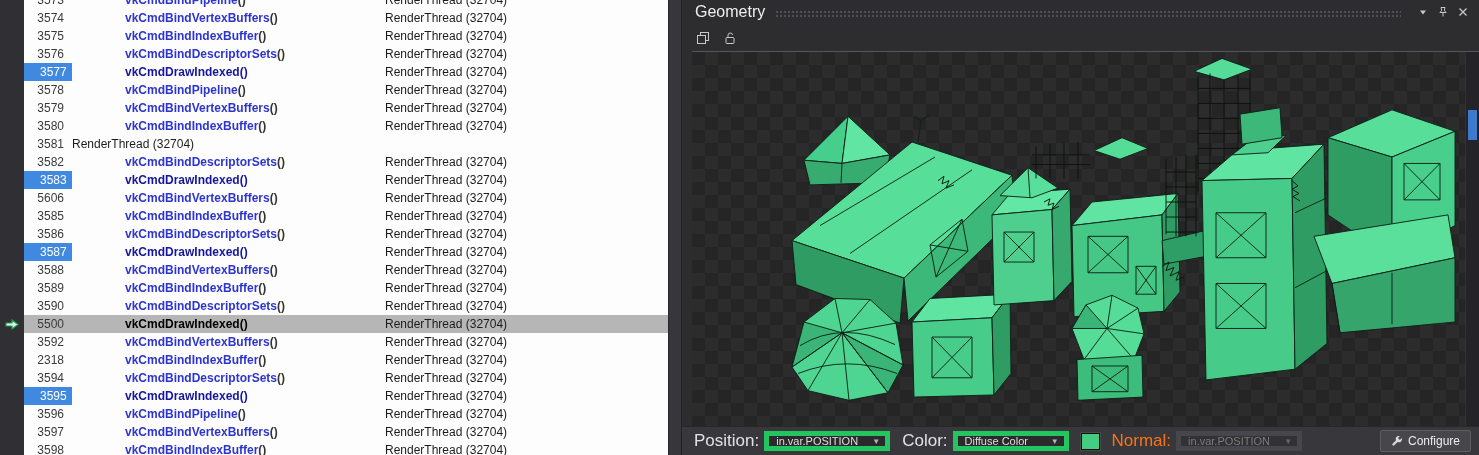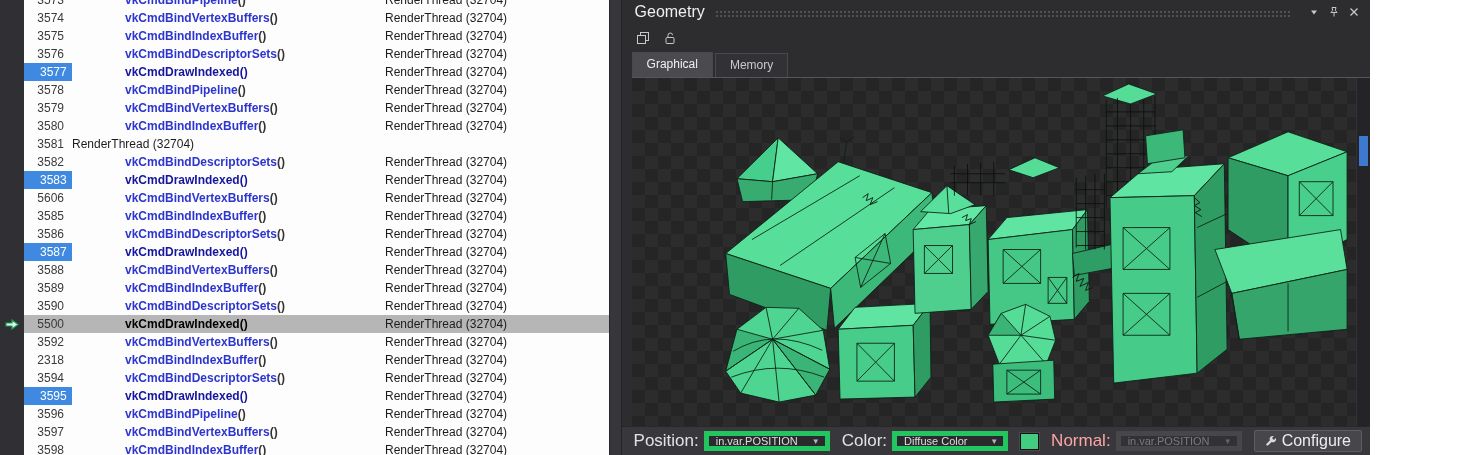--- a/index.html
+++ b/index.html
@@ -1,18 +1,18 @@
 <!DOCTYPE html>
 <html><head>
 <meta charset="utf-8">
 <style>
   * { margin:0; padding:0; box-sizing:border-box; }
   html,body { width:1479px; height:455px; overflow:hidden; background:#fff;
               font-family:"Liberation Sans", sans-serif; }
-  .app { display:flex; width:1370px; height:455px; }
+  .app { display:flex; width:1479px; height:455px; }
 
   
   .left { width:668px; position:relative; overflow:hidden; background:#fdfdfd; }
   .rows { position:absolute; top:-9px; left:0; right:0; }
   .row { display:grid; grid-template-columns:24px 48px 313px 1fr; height:18px; line-height:18px; font-size:12px; white-space:nowrap; }
   .row .gutter { background:#303034; display:flex; align-items:center; justify-content:center; }
   .row .eid { text-align:right; padding-right:8px; color:#3a3a3a; }
   .row.selected .eid { background:#3f8ae0; color:#fff;padding-left:16px; }
   .row .func { padding-left:53px; overflow:hidden; }
   .row .func b { color:#2d35cf; font-weight:bold; }
@@ -49,33 +49,33 @@
               background-image:
                 linear-gradient(45deg,#2c2c2c 25%,transparent 25%,transparent 75%,#2c2c2c 75%),
                 linear-gradient(45deg,#2c2c2c 25%,transparent 25%,transparent 75%,#2c2c2c 75%);
               background-size:26px 26px; background-position:0 0,13px 13px; overflow:hidden; }
   .viewport svg.mesh { position:absolute; left:0; top:0; width:100%; height:100%; }
   .vscroll { position:absolute; right:0; top:0; bottom:0; width:14px; background:#242428; border-left:1px solid #323236; }
   .vthumb { position:absolute; left:2px; right:2px; top:58px; height:30px; background:#3c79cf; }
 
   .footer { height:29px; display:flex; align-items:center; background:#38383c; border-top:1px solid #28282b; padding:0 8px 0 12px; }
   .lbl { color:#e2e2e2; font-size:17px; margin-right:5px; }
-  .lbl.disabled { color:#fca5a5; }
+  .lbl.disabled { color:#f97316; }
   .select { height:20px; display:flex; align-items:center; justify-content:space-between;
             background:#2a2a2e; border:5px solid #22c55e; color:#dedede; font-size:11px;
             padding:0 5px 0 7px; margin-right:12px; }
   .select .chev { color:#b5b5b5; font-size:8px; margin-left:8px; }
   .select.disabled { color:#7b7b7b; background:#323236; border-color:#47474b; }
   .select.disabled .chev { color:#666; }
   .w126 { width:126px; } .w116 { width:116px; }
   .swatch { width:19px; height:17px; background:#43cd80; border:1px solid #101010; outline:1px solid #4a4a4e; margin-right:12px; }
   .spacer { flex:1; }
   .configure { height:22px; display:flex; align-items:center; gap:5px; padding:0 10px;
                background:#46464b; border:1px solid #5d5d62; border-radius:2px;
-               color:#ececec; font-size:16px; }
+               color:#ececec; font-size:12px; }
 </style>
 </head>
 <body>
 
 <div class="app">
 
   <div class="left">
     <div class="rows">
         <div class="row">
           <span class="gutter"></span>
@@ -272,24 +272,20 @@
           </svg>
       </span>
       <span class="toolbtn">
         <svg width="14" height="14" viewBox="0 0 14 14">
             <rect x="3" y="6.5" width="8" height="6" rx="1" fill="none" stroke="#c8c8c8"></rect>
             <path d="M5,6.5 V4.5 a2.3,2.3 0 0 1 4.6,-0.4" fill="none" stroke="#c8c8c8"></path>
           </svg>
       </span>
     </div>
 
-    <div class="tabs">
-      <div class="tab active">Graphical</div>
-      <div class="tab">Memory</div>
-    </div>
 
     <div class="viewport-wrap">
       <div class="viewport">
         <svg class="mesh" viewBox="0 0 773 349" preserveAspectRatio="none">
           <g stroke="#0c2016" stroke-width="0.9" stroke-linejoin="round" fill="none">
 
             <polygon points="112,101 156,60 150,104" fill="#46cf8c"></polygon>
             <polygon points="150,104 156,60 198,96" fill="#60e6a2"></polygon>
             <polygon points="112,101 150,104 198,96 192,122 118,124" fill="#38ac70"></polygon>
             <path d="M150,104 L149,122 M226,84 l3,-20 m0,0 l8,-5 m-8,5 l-7,-4"></path>

